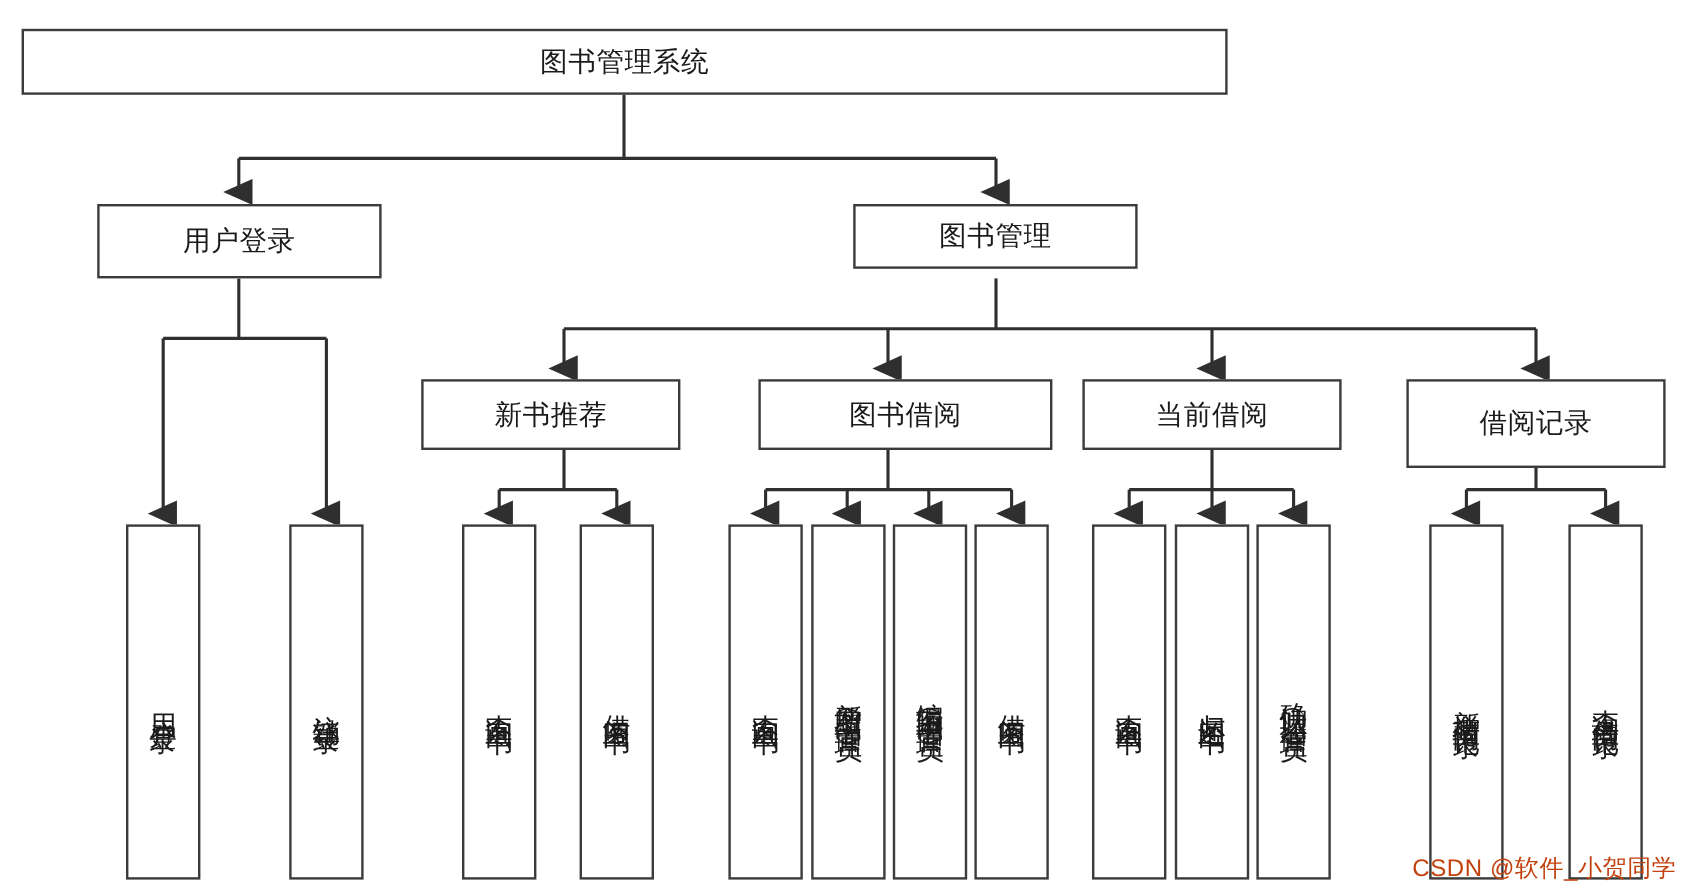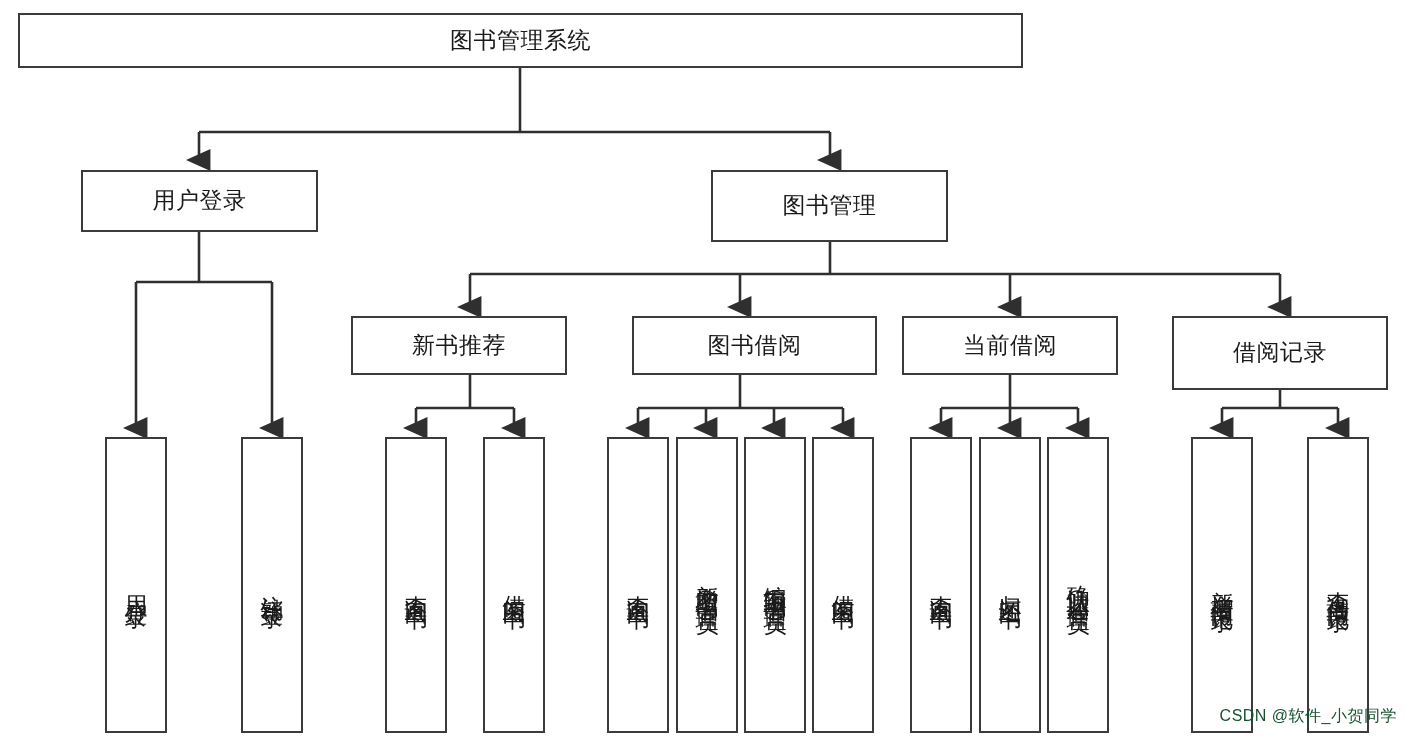--- a/index.html
+++ b/index.html
@@ -57,23 +57,23 @@
     writing-mode: vertical-rl;
     text-orientation: upright;
     font-size: 23px;
     line-height: 1.25;
     letter-spacing: 4px;
     white-space: nowrap;
   }
   .watermark {
     position: absolute;
     right: 8px;
-    bottom: 20px;
-    font-size: 16px;
-    color: #14532d;
+    bottom: 10px;
+    font-size: 20px;
+    color: #c2410c;
     letter-spacing: 0.5px;
     white-space: nowrap;
   }
 </style>
 </head>
 <body>
 
 <div id="canvas">
 
   <svg class="edges" viewBox="0 0 1405 747">
@@ -119,29 +119,29 @@
       <path d="M1010,408 L1010,428" marker-end="url(#arrow)"></path>
       <path d="M1078,408 L1078,428" marker-end="url(#arrow)"></path>
 
       <path d="M1280,375 L1280,408"></path>
       <path d="M1222,408 L1338,408"></path>
       <path d="M1222,408 L1222,428" marker-end="url(#arrow)"></path>
       <path d="M1338,408 L1338,428" marker-end="url(#arrow)"></path>
     </g>
   </svg>
 
-  <div class="node root horizontal" style="left:18px; top:13px; width:1005px; height:55px;">
+  <div class="node root horizontal" style="left:18px; top:24px; width:1005px; height:55px;">
     <span class="label">图书管理系统</span>
   </div>
 
   <div class="node horizontal" style="left:81px; top:170px; width:237px; height:62px;">
     <span class="label">用户登录</span>
   </div>
 
-  <div class="node horizontal" style="left:711px; top:170px; width:237px; height:72px;justify-content:center;">
+  <div class="node horizontal" style="left:711px; top:170px; width:237px; height:54px;justify-content:center;">
     <span class="label">图书管理</span>
   </div>
 
   <div class="node horizontal" style="left:351px; top:316px; width:216px; height:59px;">
     <span class="label">新书推荐</span>
   </div>
 
   <div class="node horizontal" style="left:632px; top:316px; width:245px; height:59px;">
     <span class="label">图书借阅</span>
   </div>

